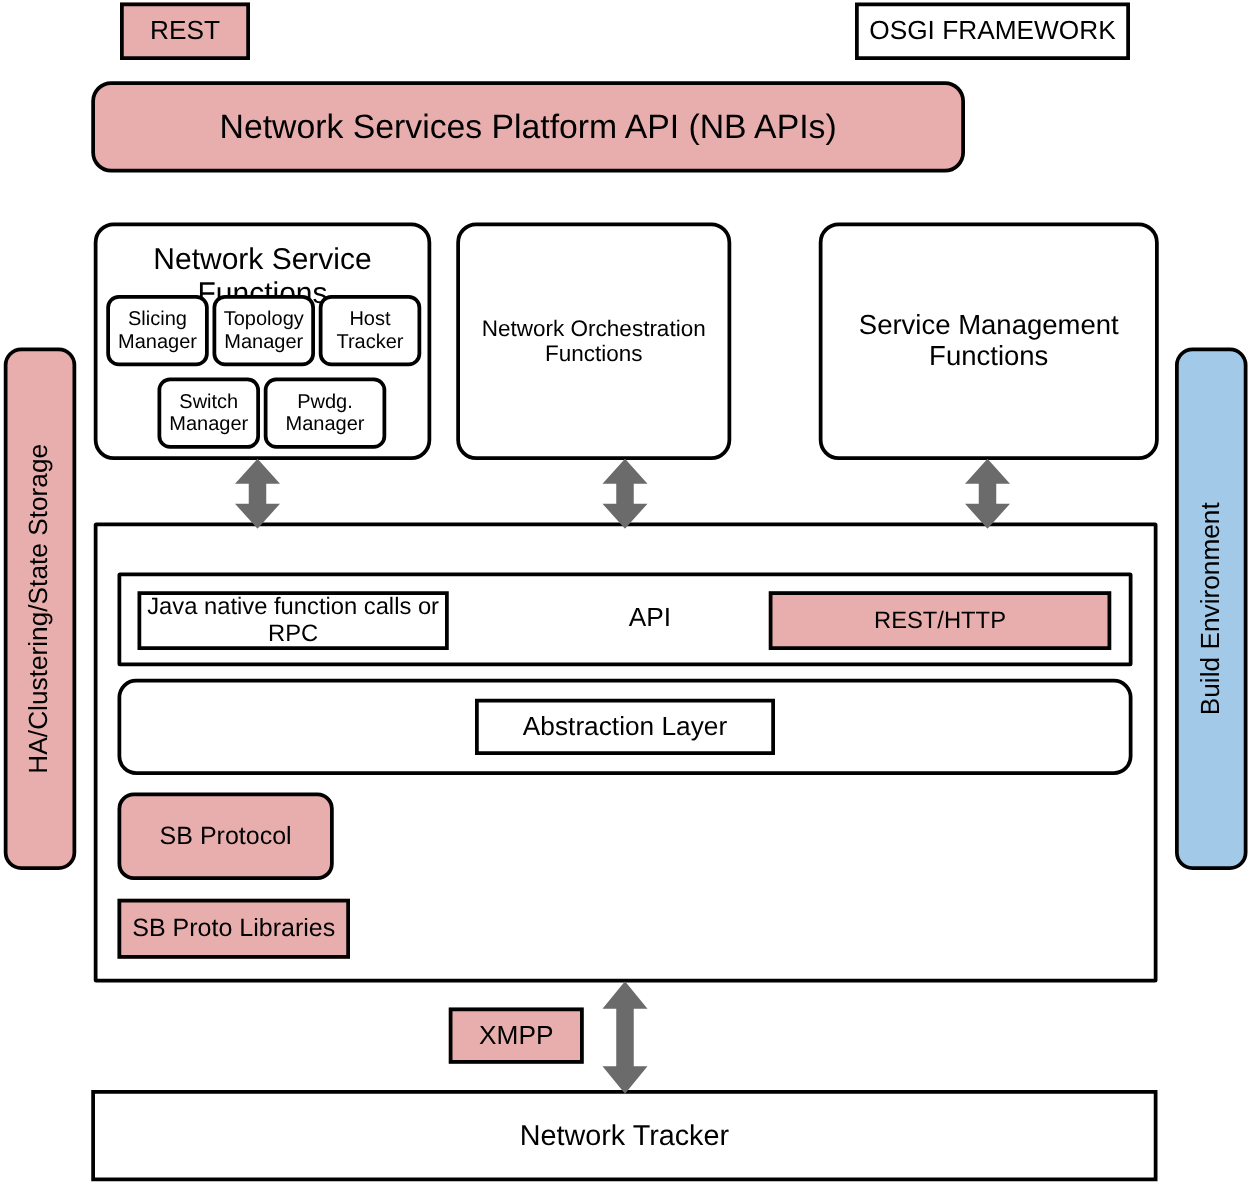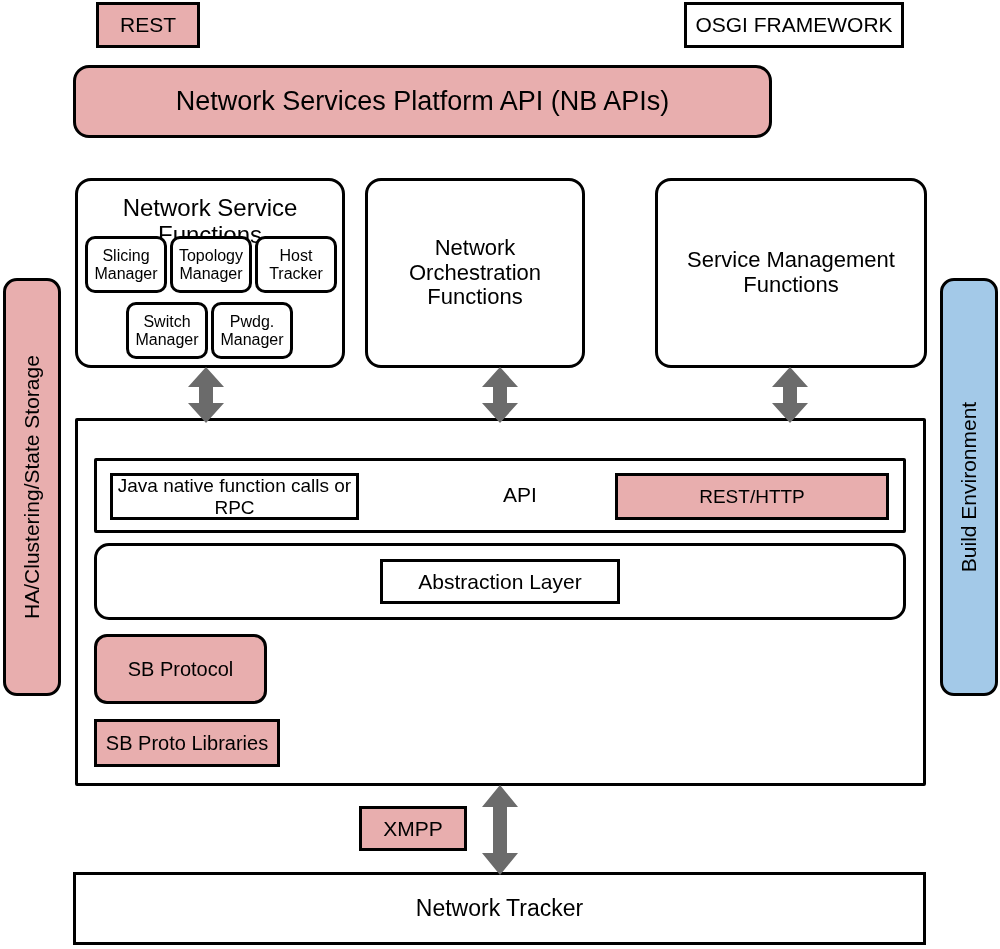--- a/index.html
+++ b/index.html
@@ -43,42 +43,42 @@
   #rest-box        { left: 96px;  top: 2px;   width: 104px; height: 46px; font-size: 21px; }
   #osgi-box        { left: 684px; top: 2px;   width: 220px; height: 46px; font-size: 21px; }
 
   
   #nsp-api-bar     { left: 73px;  top: 65px;  width: 699px; height: 73px; font-size: 27px; }
 
   
   #nsf-box         { left: 75px;  top: 178px; width: 270px; height: 190px; }
   #nsf-title       { position: absolute; left: 0; top: 14px; width: 100%;
                      text-align: center; font-size: 24px; }
-  #noc-box         { left: 365px; top: 178px; width: 220px; height: 190px; font-size: 22px; }
+  #noc-box         { left: 365px; top: 178px; width: 220px; height: 190px; font-size: 18px; }
   #smf-box         { left: 655px; top: 178px; width: 272px; height: 190px; font-size: 22px; }
 
   .nsf-cell {
     position: absolute;
     box-sizing: border-box;
     border: 3px solid #000000;
     background: #ffffff;
     border-radius: 10px;
     display: flex;
     align-items: center;
     justify-content: center;
     text-align: center;
     font-size: 16px;
     line-height: 1.1;
     white-space: pre-line;
   }
   #nsf-slicing  { left: 85px;  top: 236px; width: 82px; height: 57px; }
   #nsf-topology { left: 170px; top: 236px; width: 82px; height: 57px; }
   #nsf-host     { left: 255px; top: 236px; width: 82px; height: 57px; }
   #nsf-switch   { left: 126px; top: 302px; width: 82px; height: 57px; }
-  #nsf-pwdg     { left: 211px; top: 302px; width: 82px; height: 57px; }
+  #nsf-pwdg     { left: 211px; top: 302px; width: 98px; height: 57px; }
 
   
   .vbar {
     position: absolute;
     box-sizing: border-box;
     border: 3px solid #000000;
     border-radius: 14px;
     display: flex;
     align-items: center;
     justify-content: center;

